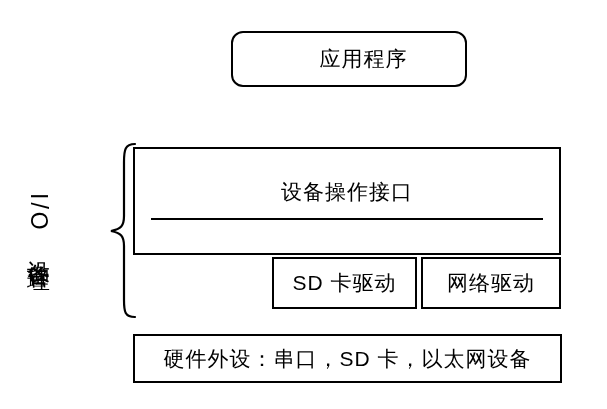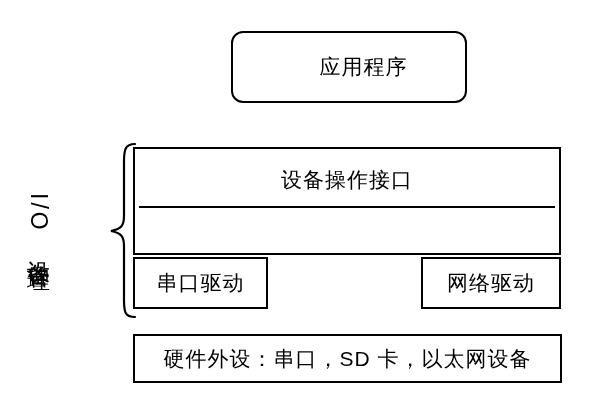--- a/index.html
+++ b/index.html
@@ -25,31 +25,31 @@
     justify-content: center;
     background: #ffffff;
     font-size: 21px;
     letter-spacing: 1px;
     white-space: nowrap;
   }
   .app-box {
     left: 231px;
     top: 31px;
     width: 236px;
-    height: 72px;
+    height: 56px;
     border-radius: 12px;
     padding-left: 29px;
   }
   .stack-top {
     left: 133px;
     top: 147px;
     width: 428px;
     height: 108px;
     display: block;
-    padding: 4px;
+    padding: 16px;
   }
   .stack-row {
     box-sizing: border-box;
     display: flex;
     align-items: center;
     justify-content: center;
     height: 53px;
   }
   .stack-row.first {
     border-bottom: 2px solid #000000;
@@ -116,22 +116,22 @@
   <svg class="brace" viewBox="0 0 36 180" aria-hidden="true">
     <path d="M32,4 C22,4 21,10 21,22 L21,76 C21,86 18,89 8,91 C18,93 21,96 21,106 L21,160 C21,172 22,177 32,177"></path>
   </svg>
 
   <div class="box stack-top">
     <div class="stack-row first">
       <span class="label">设备操作接口</span>
     </div>
   </div>
 
-  <div class="box driver-cell driver-1">
-    <span class="label">串口驱动</span>
+  <div class="box driver-cell driver-2">
+    <span class="label">SD 卡驱动</span>
   </div>
   <div class="box driver-cell driver-3">
     <span class="label">网络驱动</span>
   </div>
 
   <div class="box hw-box">
     <span class="label">硬件外设：串口，SD 卡，以太网设备</span>
   </div>
 
 </div>

